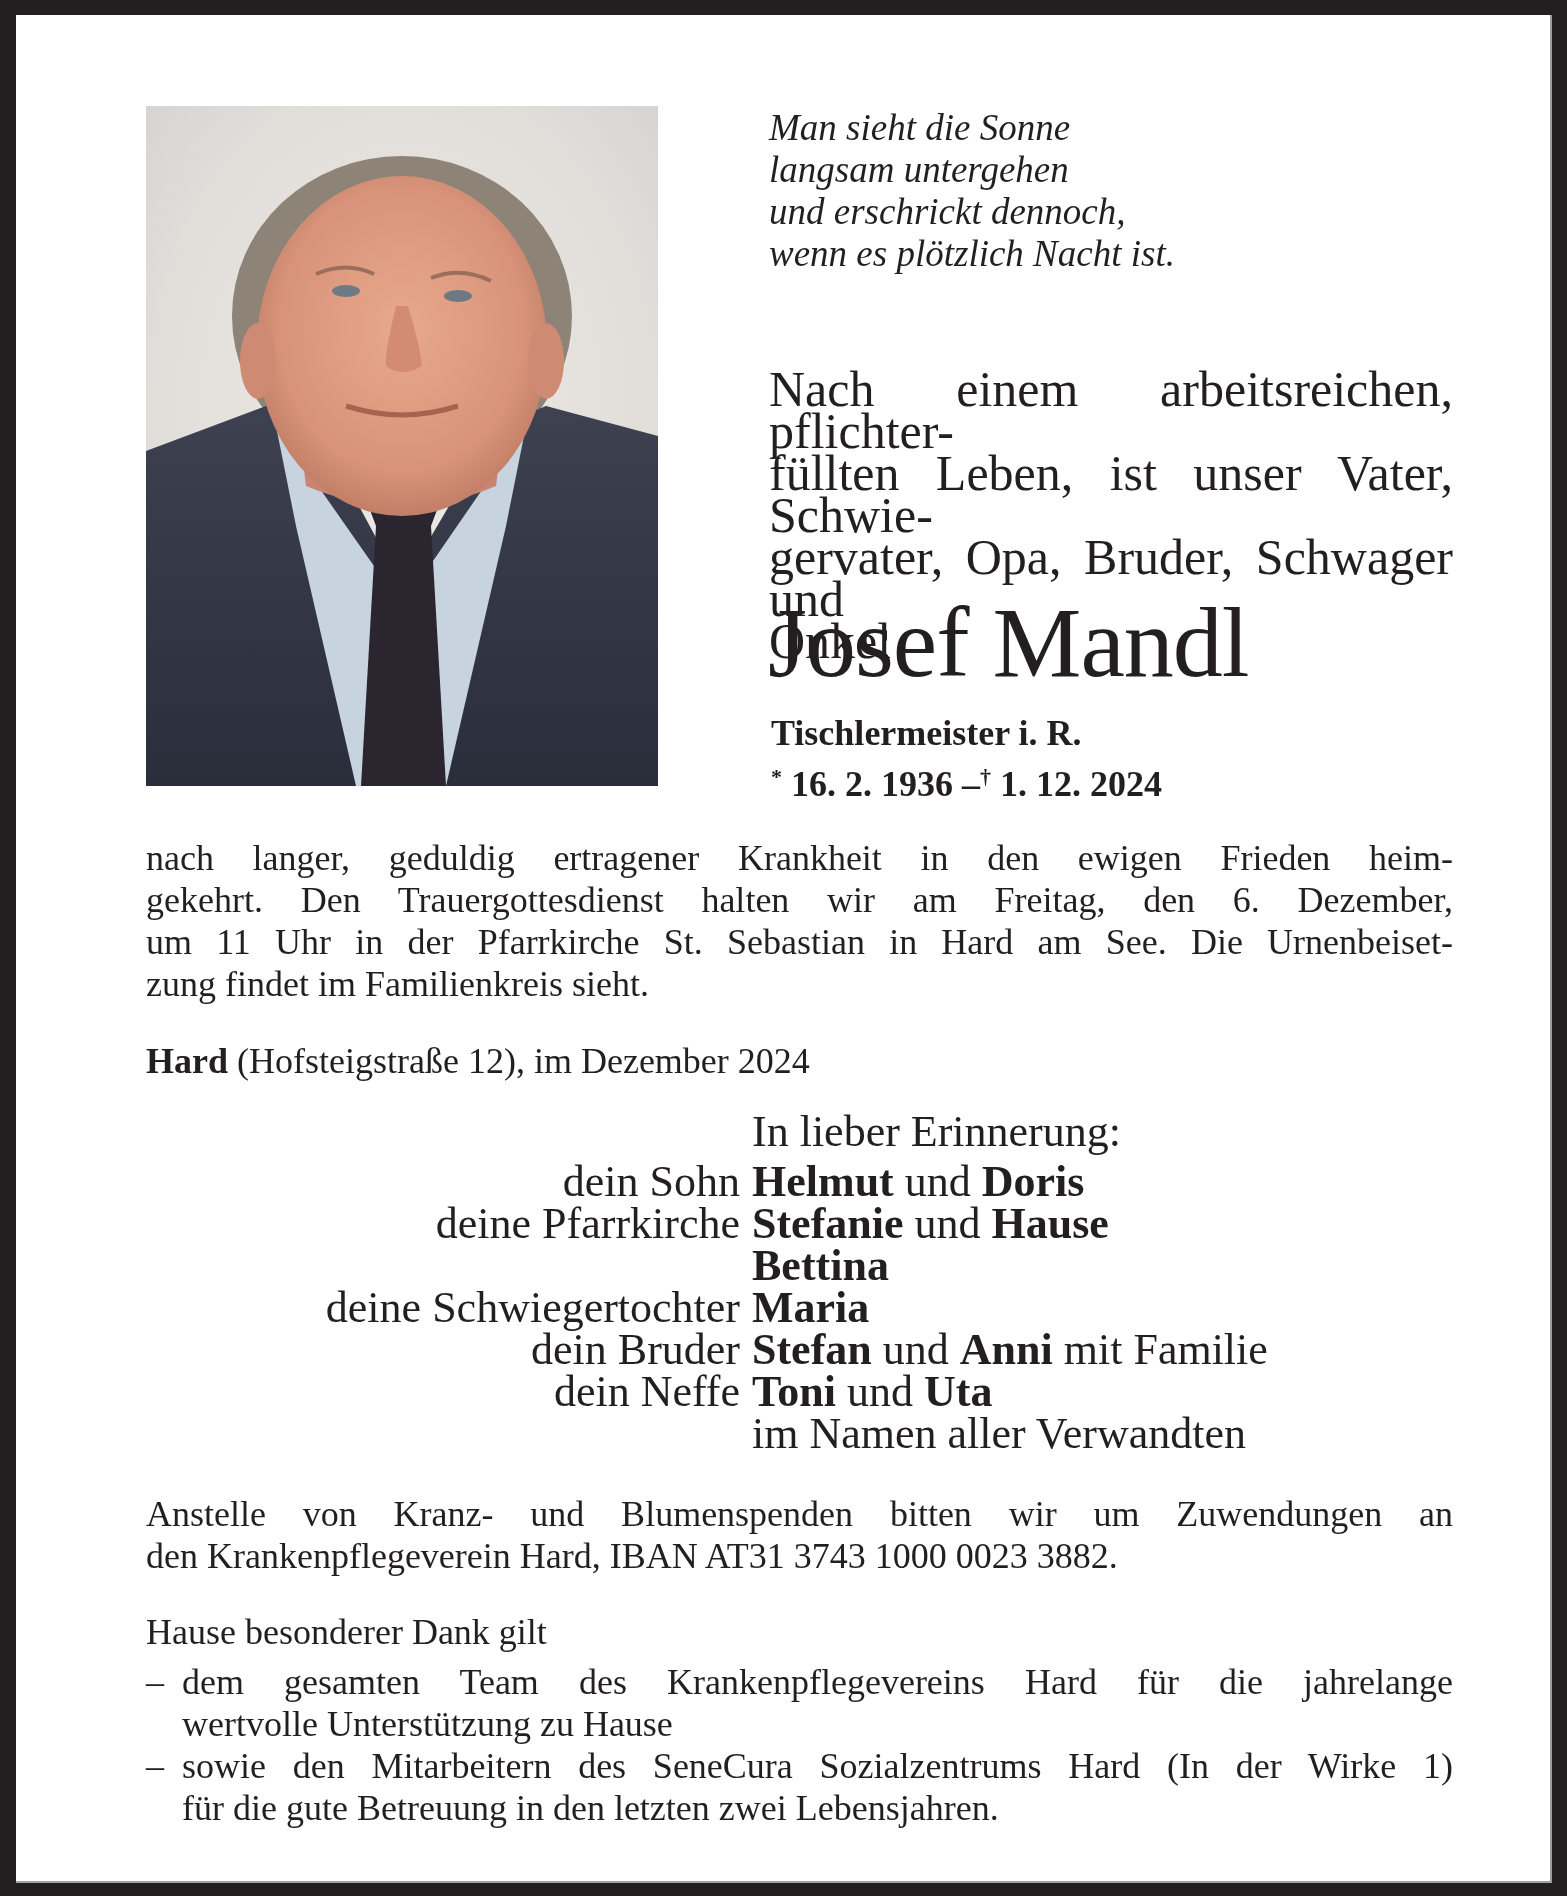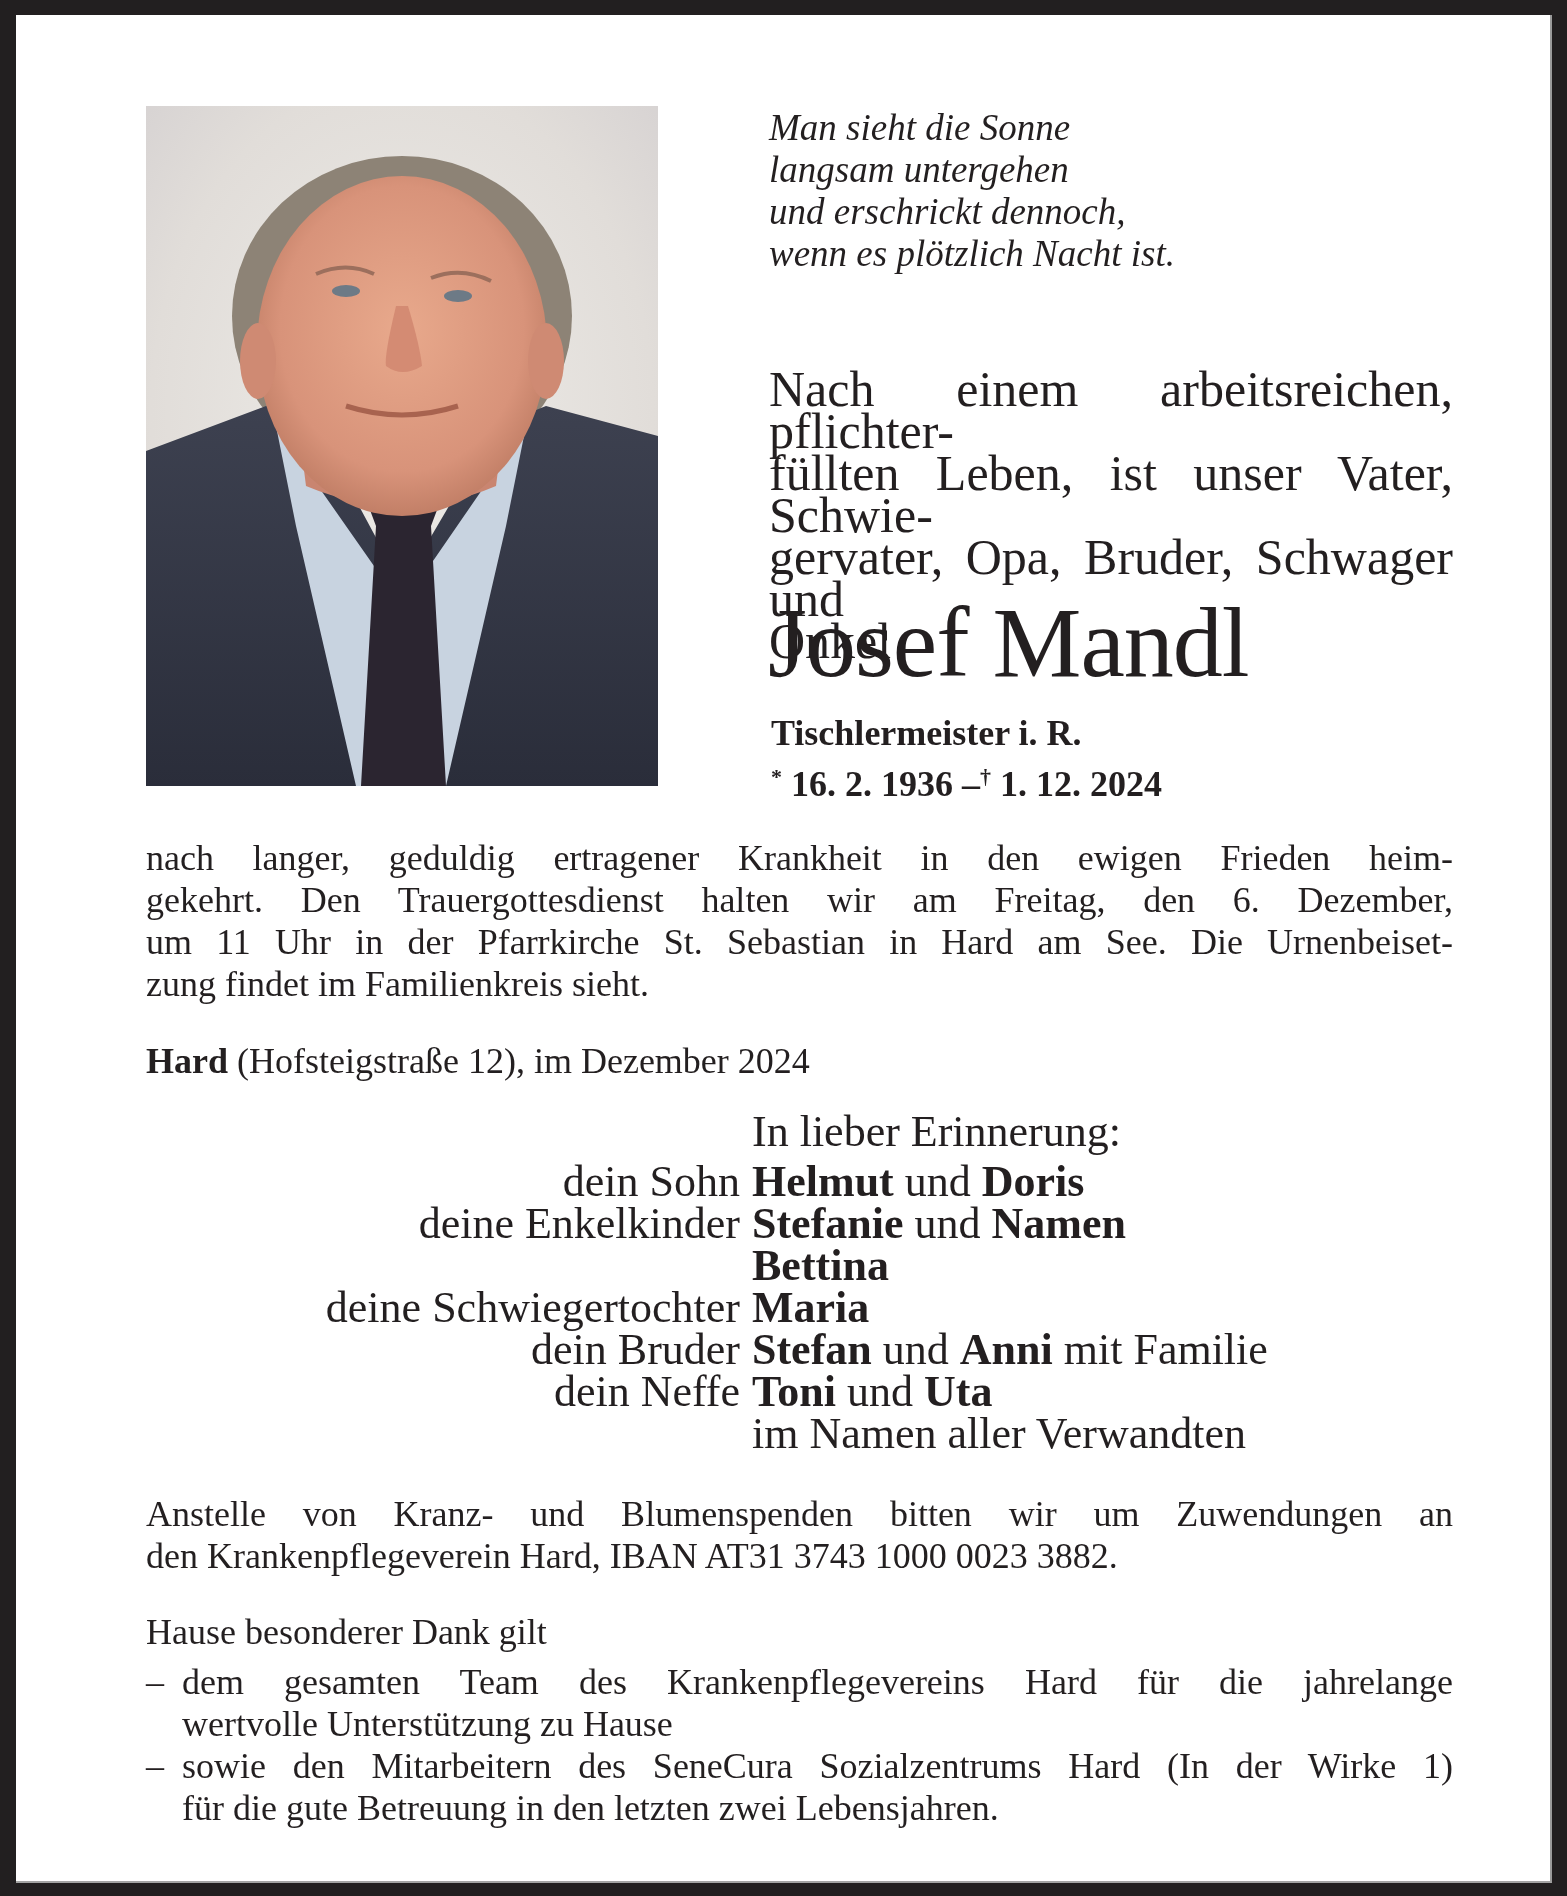--- a/index.html
+++ b/index.html
@@ -161,22 +161,22 @@
       <div class="rel"></div>
       <div class="names">In lieber Erinnerung:</div>
     </div>
     <div style="height:8px"></div>
     <div id="family-rows">
         <div class="row">
           <div class="rel">dein Sohn</div>
           <div class="names"><b style="white-space: pre;">Helmut</b><span style="white-space: pre;"> und </span><b style="white-space: pre;">Doris</b></div>
         </div>
         <div class="row">
-          <div class="rel">deine Enkelkinder</div>
-          <div class="names"><b style="white-space: pre;">Stefanie</b><span style="white-space: pre;"> und </span><b style="white-space: pre;">Namen</b></div>
+          <div class="rel">deine Pfarrkirche</div>
+          <div class="names"><b style="white-space: pre;">Stefanie</b><span style="white-space: pre;"> und </span><b style="white-space: pre;">Hause</b></div>
         </div>
         <div class="row">
           <div class="rel"></div>
           <div class="names"><b style="white-space: pre;">Bettina</b></div>
         </div>
         <div class="row">
           <div class="rel">deine Schwiegertochter</div>
           <div class="names"><b style="white-space: pre; text-align: right;">Maria</b></div>
         </div>
         <div class="row">

